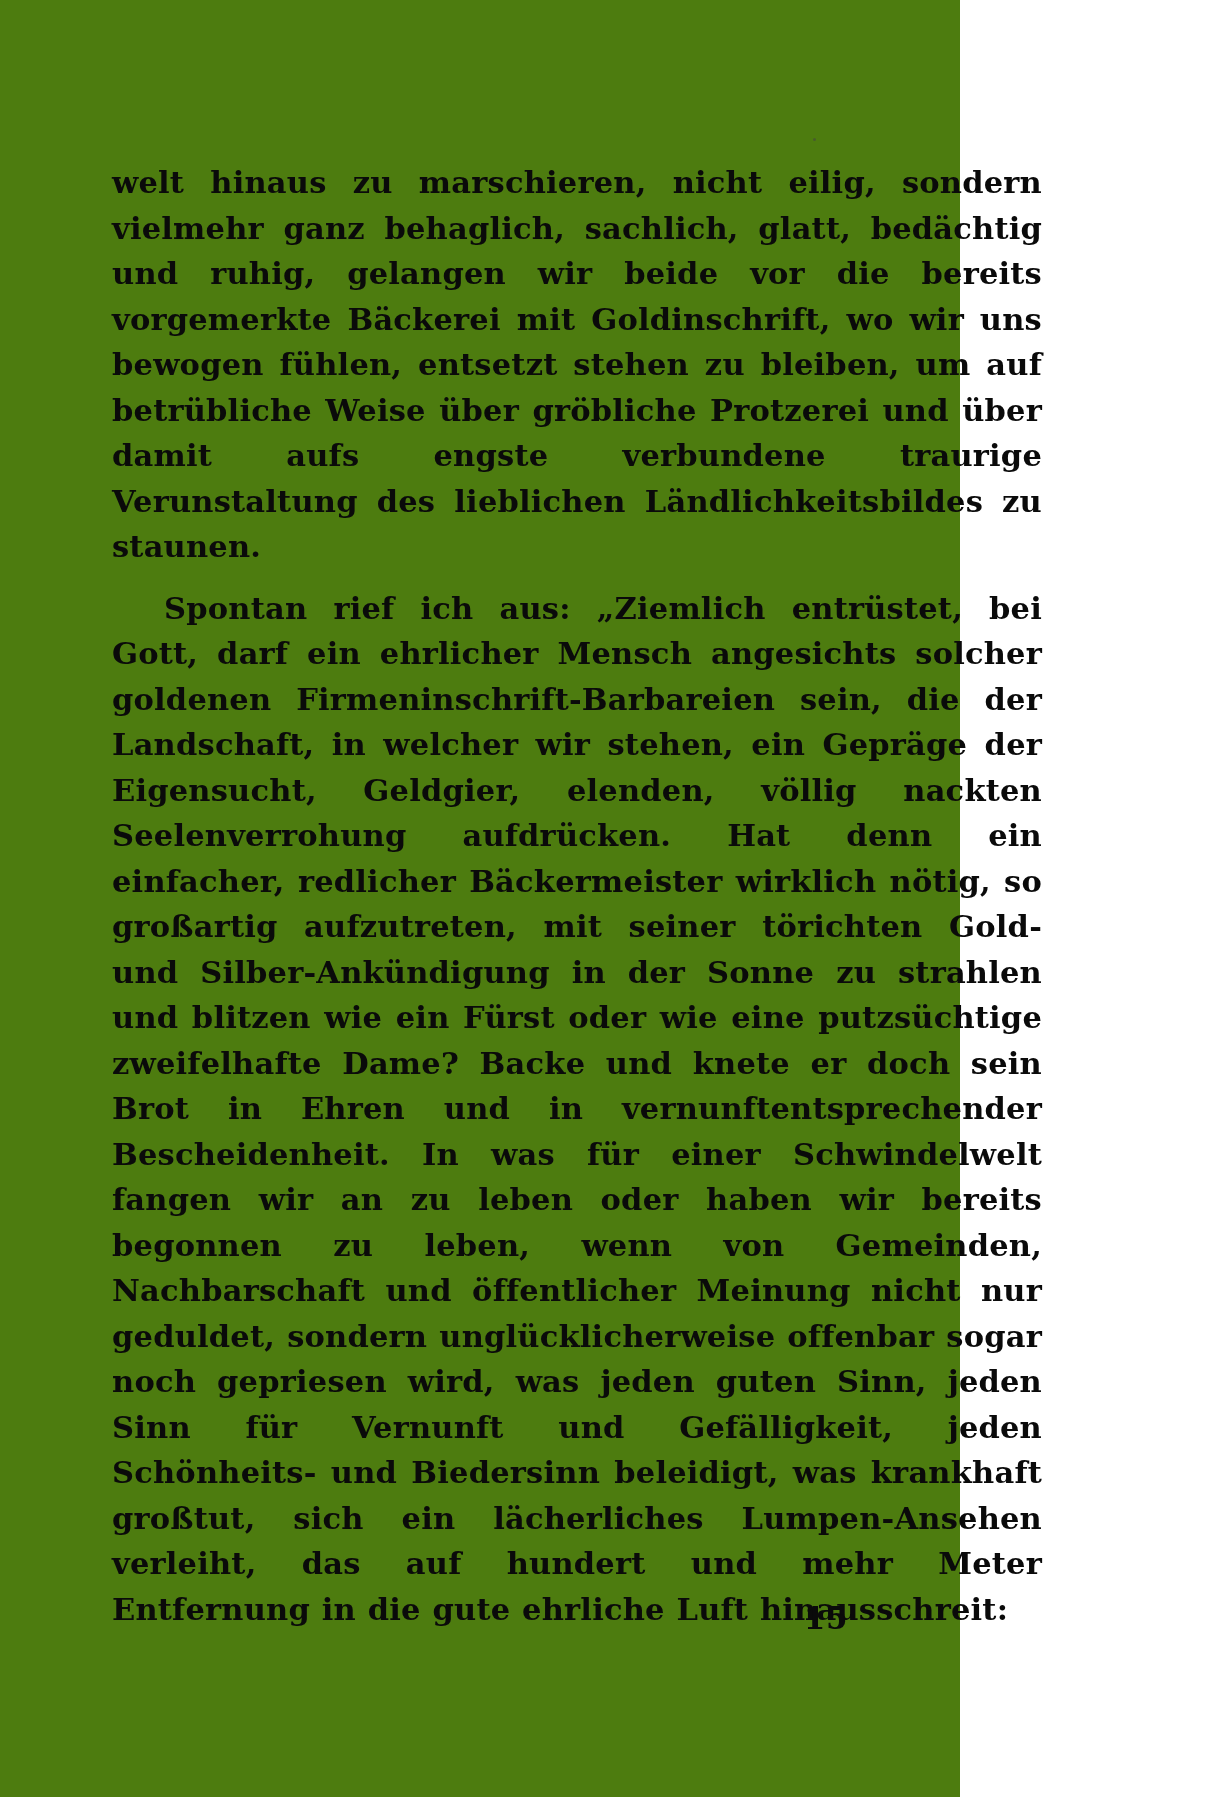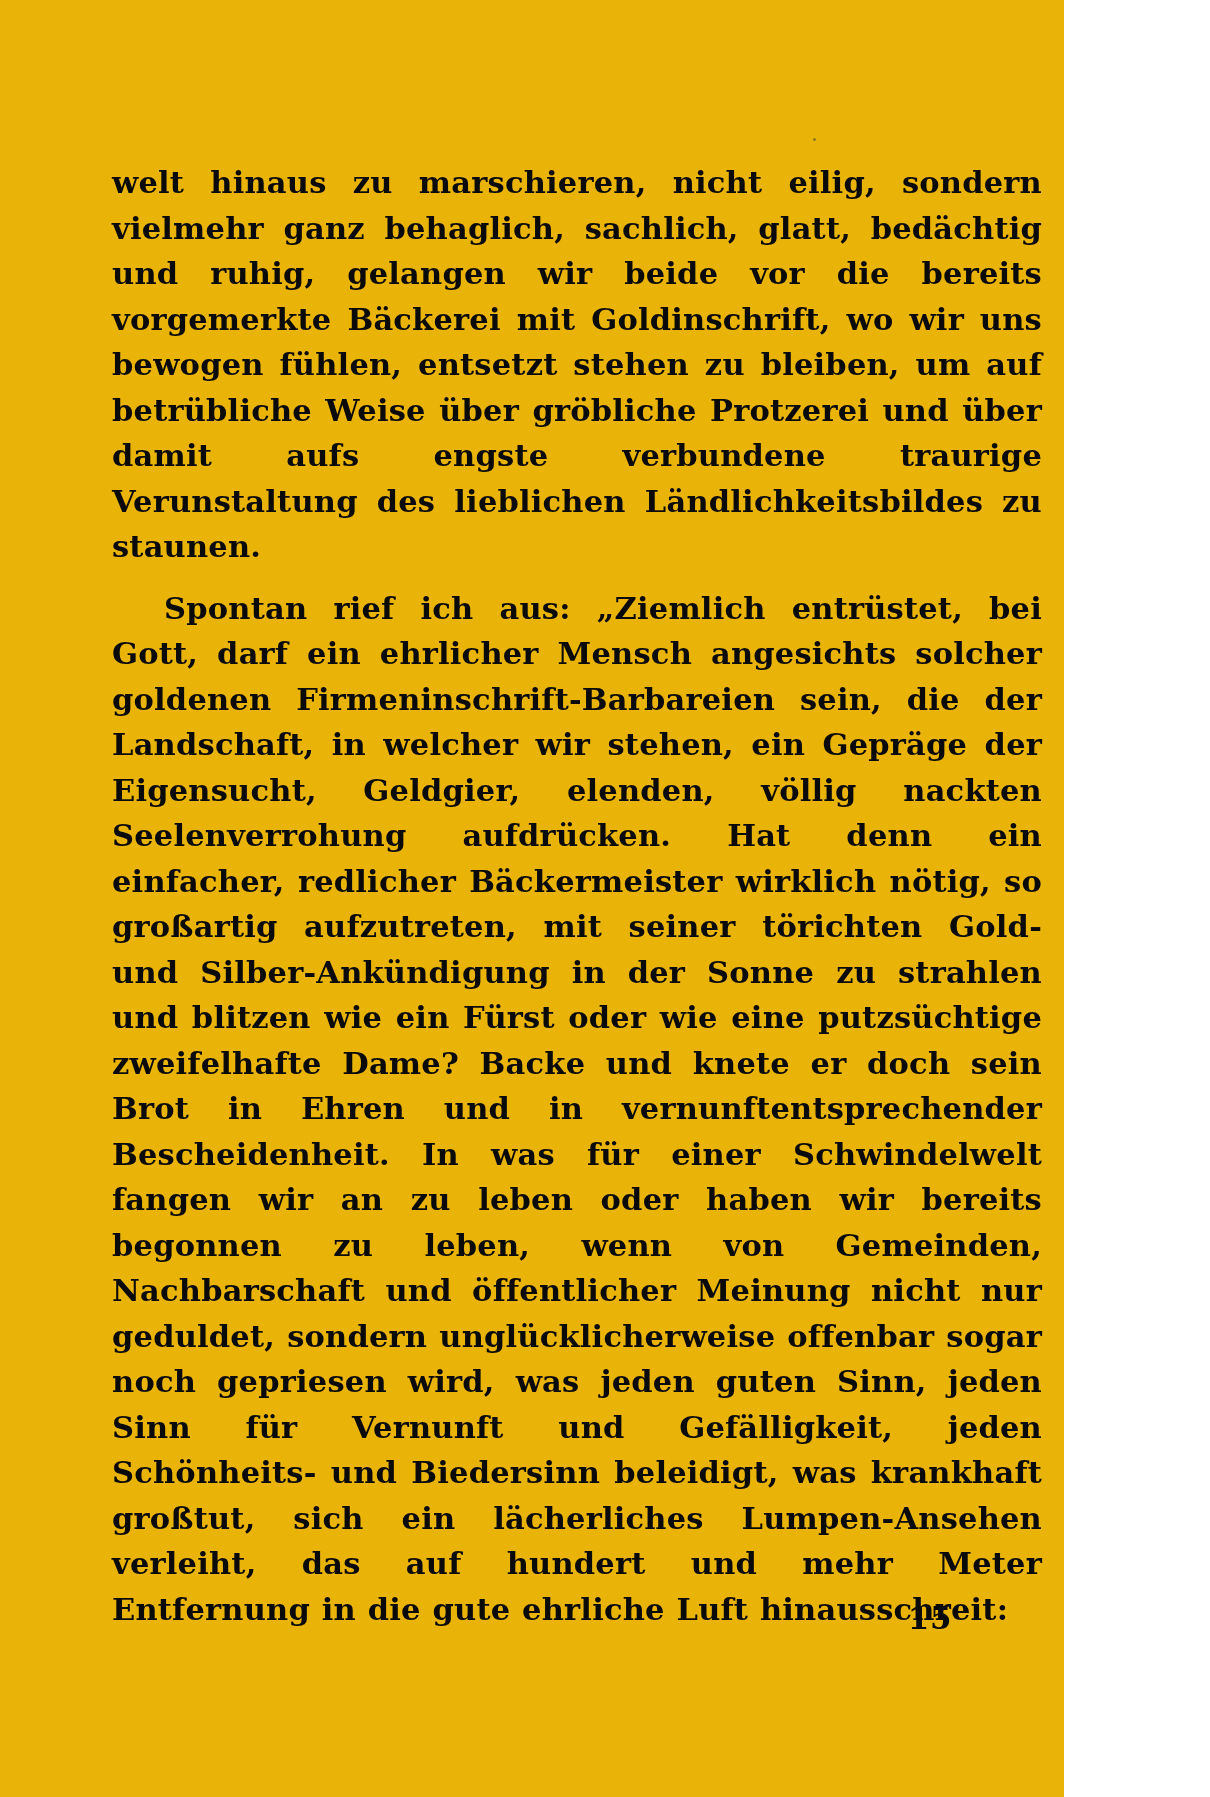--- a/index.html
+++ b/index.html
@@ -12,23 +12,23 @@
     height: 1797px;
     position: relative;
     font-family: "DejaVu Serif", serif;
     color: #000000;
     overflow: hidden;
   }
   .page {
     position: absolute;
     left: 0;
     top: 0;
-    width: 1064px;
+    width: 960px;
     height: 1797px;
-    background: #eab308;
+    background: #4d7c0f;
   }
   .text-block {
     position: absolute;
     left: 112px;
     top: 160px;
     width: 930px;
   }
   p.para {
     margin: 0;
     padding: 0;

